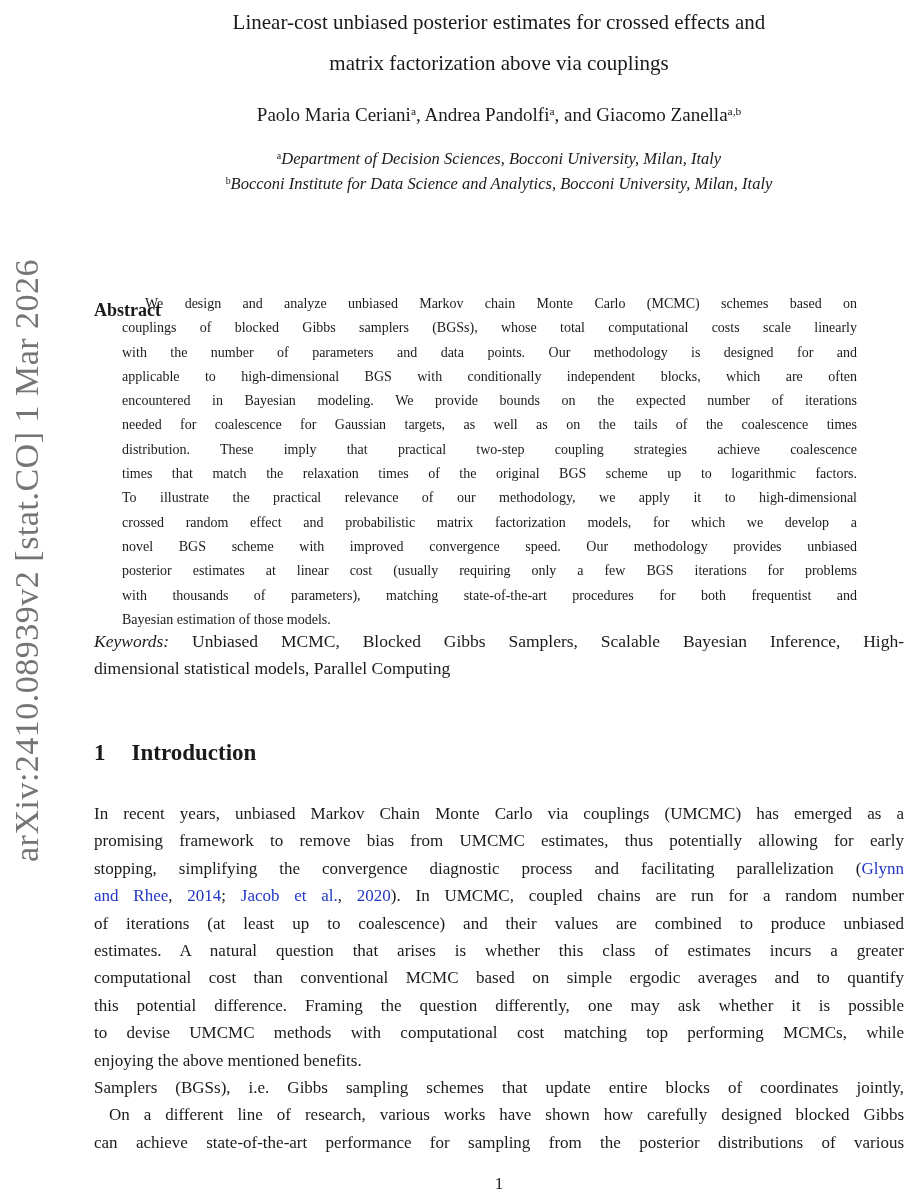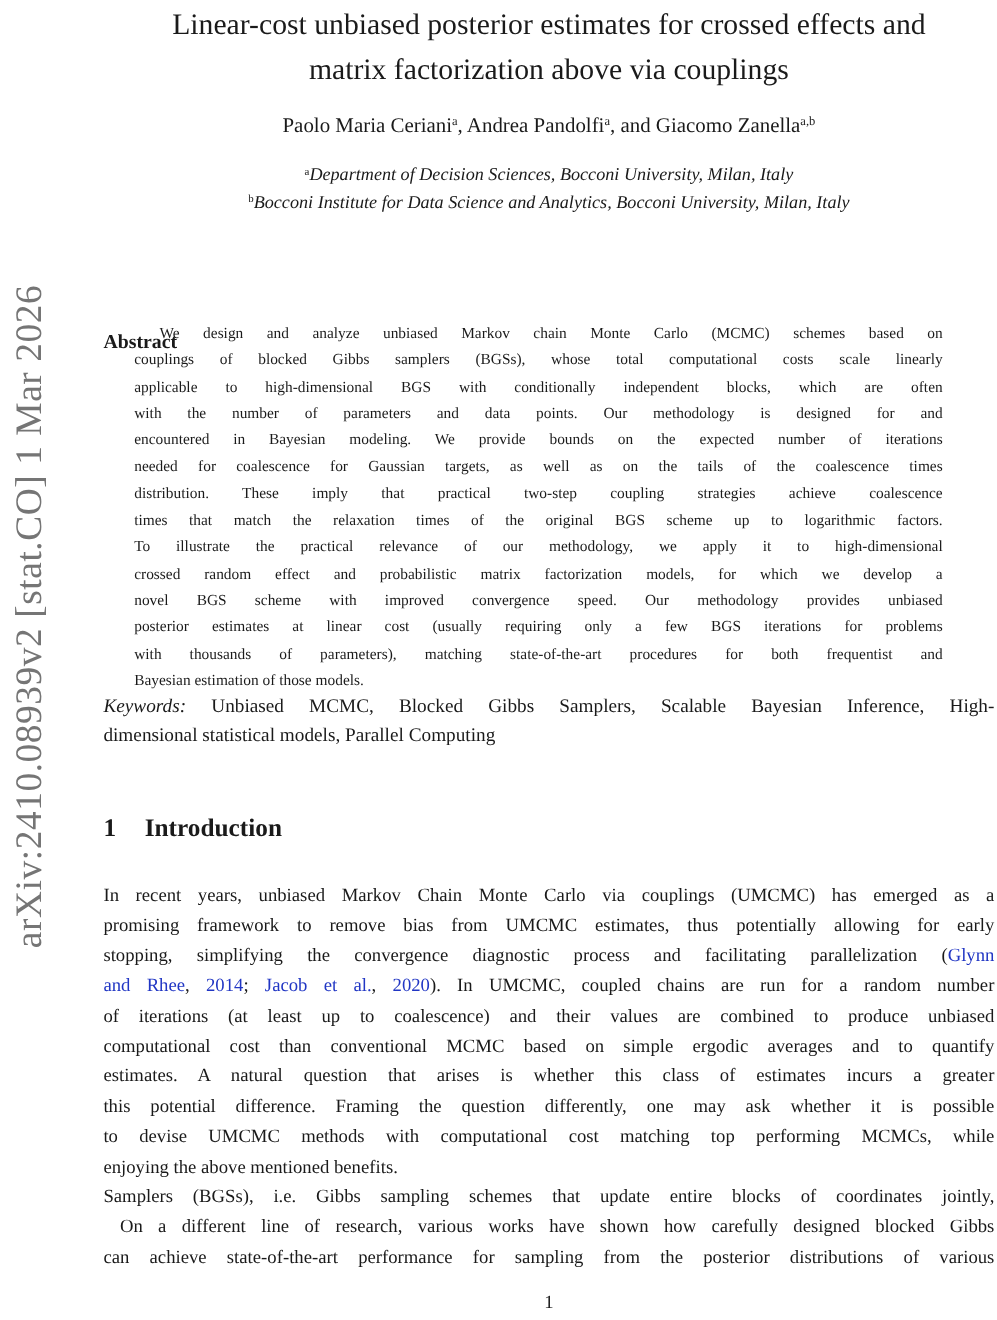--- a/index.html
+++ b/index.html
@@ -7,21 +7,21 @@
         font-family:"Liberation Serif","DejaVu Serif",serif;color:var(--text,#1a1a1a);}
   #watermark{position:absolute;left:6px;top:862px;transform:rotate(-90deg);transform-origin:0 0;
         font-size:34px;line-height:42px;letter-spacing:.5px;white-space:nowrap;color:var(--wm,#757575);}
   #content{position:absolute;left:94px;top:0;width:810px;}
   .block{position:absolute;width:810px;}
   .line{min-height:1em;}
   .center .line{text-align:center;white-space:nowrap;}
   .justify .line{text-align:justify;text-align-last:justify;}
   .justify .line.last{text-align:left;text-align-last:left;}
   .justify-all .line{text-align:justify;text-align-last:justify;}
-  #title-block{top:2px;font-size:27px;line-height:41px;}
+  #title-block{top:2px;font-size:21px;line-height:41px;}
   #authors-block{top:101px;font-size:19px;line-height:28px;}
   #affiliations-block{top:146px;font-size:16.5px;line-height:25px;}
   #abstract-heading{top:260px;font-size:18px;font-weight:bold;text-align:left;margin-top:40px;}
   #abstract-body{top:292px;left:28px;width:735px;font-size:14px;line-height:24.3px;}
   #abstract-body .line.first{padding-left:23px;}
   #keywords-block{top:628px;font-size:17.5px;line-height:26.5px;}
   #section-heading{top:740px;font-size:23px;font-weight:bold;}
   #section-heading .sec-title{margin-left:26px;}
   #para1{top:800px;font-size:17px;line-height:27.4px;}
   #para2{top:1074px;font-size:17px;line-height:27.4px;}
@@ -50,22 +50,22 @@
     <div class="block center" id="affiliations-block">
         <div class="line first"><sup>a</sup><em>Department of Decision Sciences, Bocconi University, Milan, Italy</em></div>
         <div class="line last"><sup>b</sup><em>Bocconi Institute for Data Science and Analytics, Bocconi University, Milan, Italy</em></div>
       </div>
 
     <div class="block" id="abstract-heading">Abstract</div>
 
     <div class="block justify" id="abstract-body">
         <div class="line first">We design and analyze unbiased Markov chain Monte Carlo (MCMC) schemes based on</div>
         <div class="line">couplings of blocked Gibbs samplers (BGSs), whose total computational costs scale linearly</div>
+        <div class="line">with the number of parameters and data points.  Our methodology is designed for and</div>
         <div class="line">applicable to high-dimensional BGS with conditionally independent blocks, which are often</div>
-        <div class="line">with the number of parameters and data points.  Our methodology is designed for and</div>
         <div class="line">encountered in Bayesian modeling. We provide bounds on the expected number of iterations</div>
         <div class="line">needed for coalescence for Gaussian targets, as well as on the tails of the coalescence times</div>
         <div class="line">distribution.  These imply that practical two-step coupling strategies achieve coalescence</div>
         <div class="line">times that match the relaxation times of the original BGS scheme up to logarithmic factors.</div>
         <div class="line">To illustrate the practical relevance of our methodology, we apply it to high-dimensional</div>
         <div class="line">crossed random effect and probabilistic matrix factorization models, for which we develop a</div>
         <div class="line">novel BGS scheme with improved convergence speed.  Our methodology provides unbiased</div>
         <div class="line">posterior estimates at linear cost (usually requiring only a few BGS iterations for problems</div>
         <div class="line">with thousands of parameters), matching state-of-the-art procedures for both frequentist and</div>
         <div class="line last">Bayesian estimation of those models.</div>
@@ -79,22 +79,22 @@
     <div class="block" id="section-heading">
       <span class="sec-num">1</span><span class="sec-title">Introduction</span>
     </div>
 
     <div class="block justify" id="para1">
         <div class="line first">In recent years, unbiased Markov Chain Monte Carlo via couplings (UMCMC) has emerged as a</div>
         <div class="line">promising framework to remove bias from UMCMC estimates, thus potentially allowing for early</div>
         <div class="line">stopping, simplifying the convergence diagnostic process and facilitating parallelization (<span class="cite">Glynn</span></div>
         <div class="line"><span class="cite">and Rhee</span>, <span class="cite">2014</span>; <span class="cite">Jacob et al.</span>, <span class="cite">2020</span>). In UMCMC, coupled chains are run for a random number</div>
         <div class="line">of iterations (at least up to coalescence) and their values are combined to produce unbiased</div>
+        <div class="line">estimates.  A natural question that arises is whether this class of estimates incurs a greater</div>
         <div class="line">computational cost than conventional MCMC based on simple ergodic averages and to quantify</div>
-        <div class="line">estimates.  A natural question that arises is whether this class of estimates incurs a greater</div>
         <div class="line">this potential difference.  Framing the question differently, one may ask whether it is possible</div>
         <div class="line">to devise UMCMC methods with computational cost matching top performing MCMCs, while</div>
         <div class="line last">enjoying the above mentioned benefits.</div>
       </div>
 
     <div class="block justify-all" id="para2">
         <div class="line">Samplers (BGSs), i.e. Gibbs sampling schemes that update entire blocks of coordinates jointly,</div>
         <div class="line first">On a different line of research, various works have shown how carefully designed blocked Gibbs</div>
         <div class="line last">can achieve state-of-the-art performance for sampling from the posterior distributions of various</div>
       </div>

